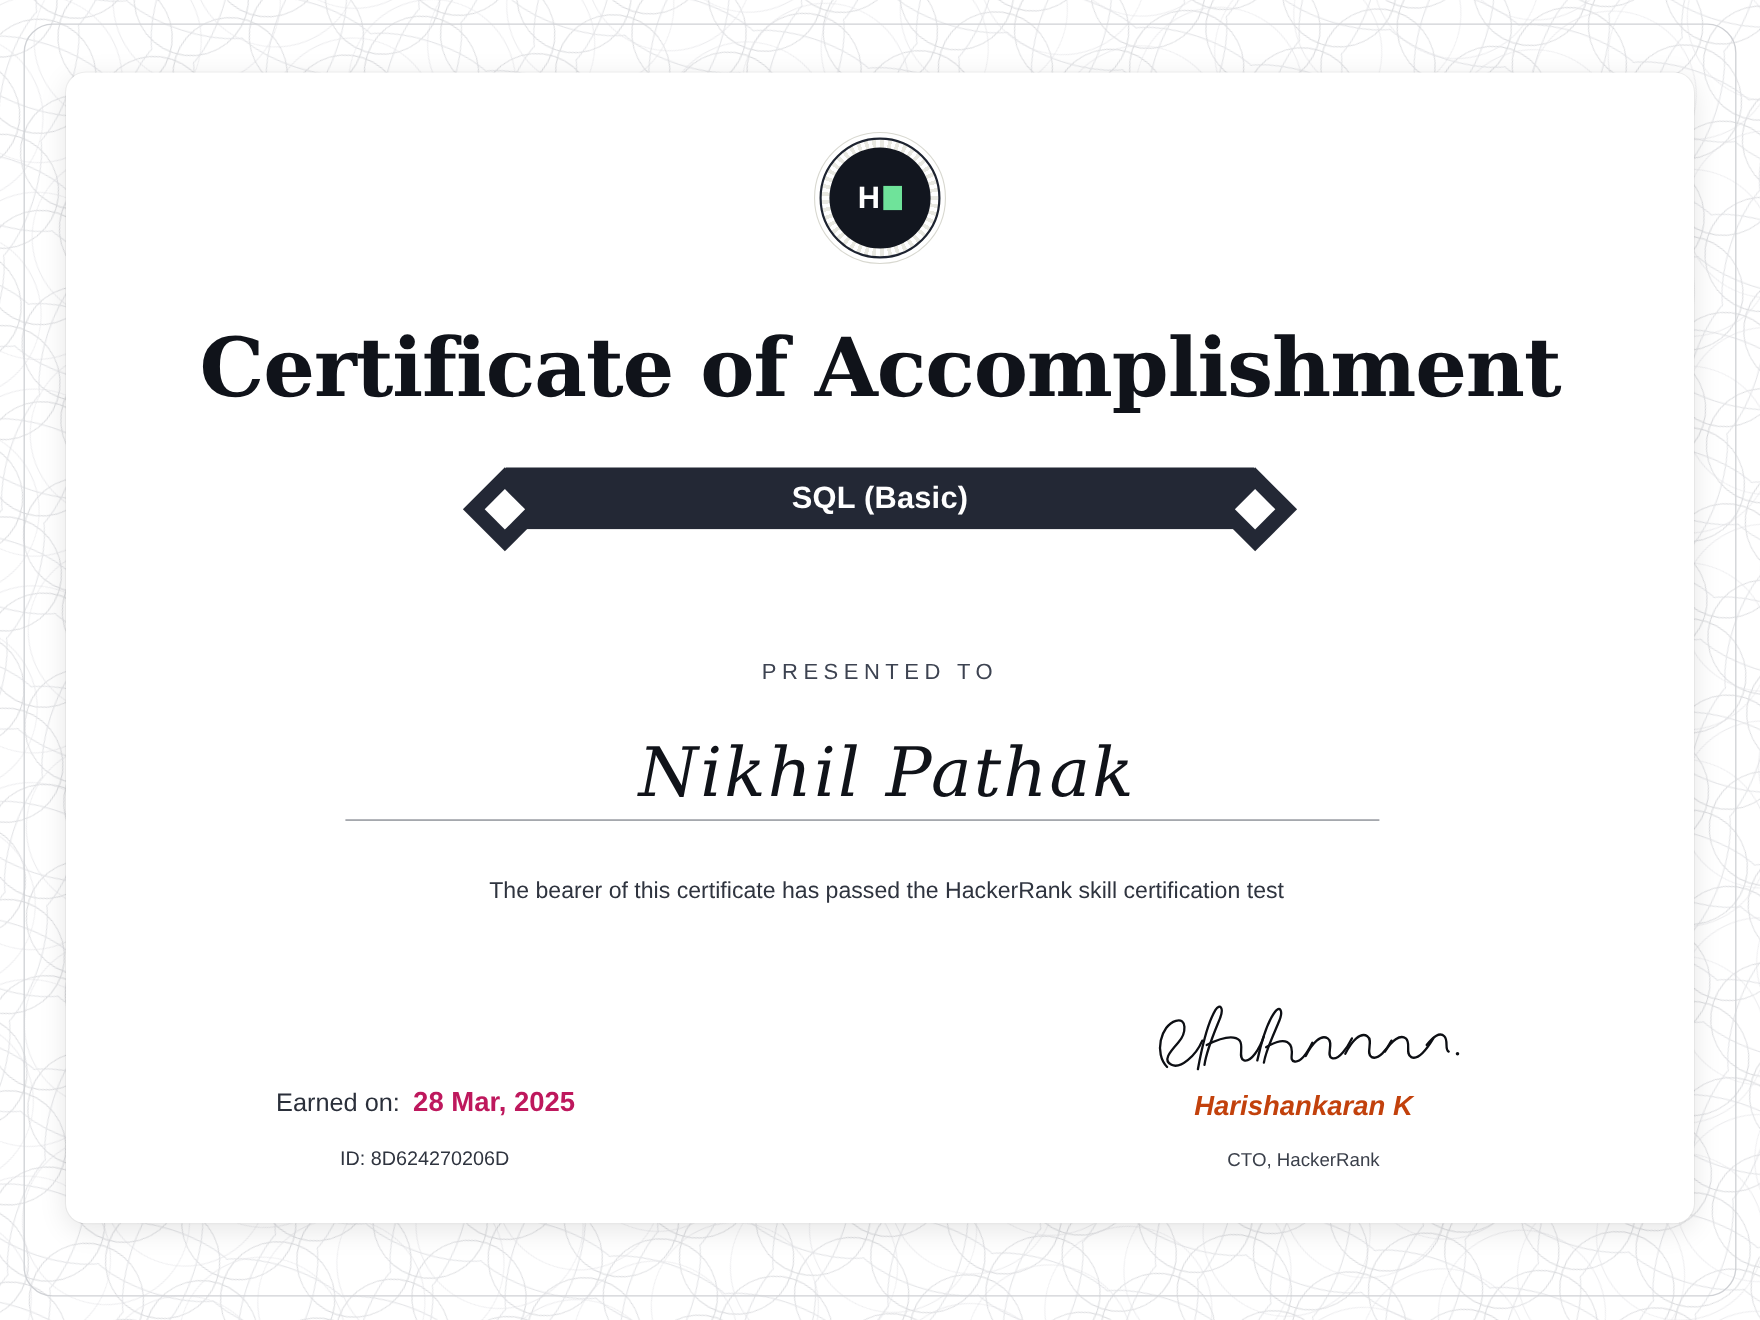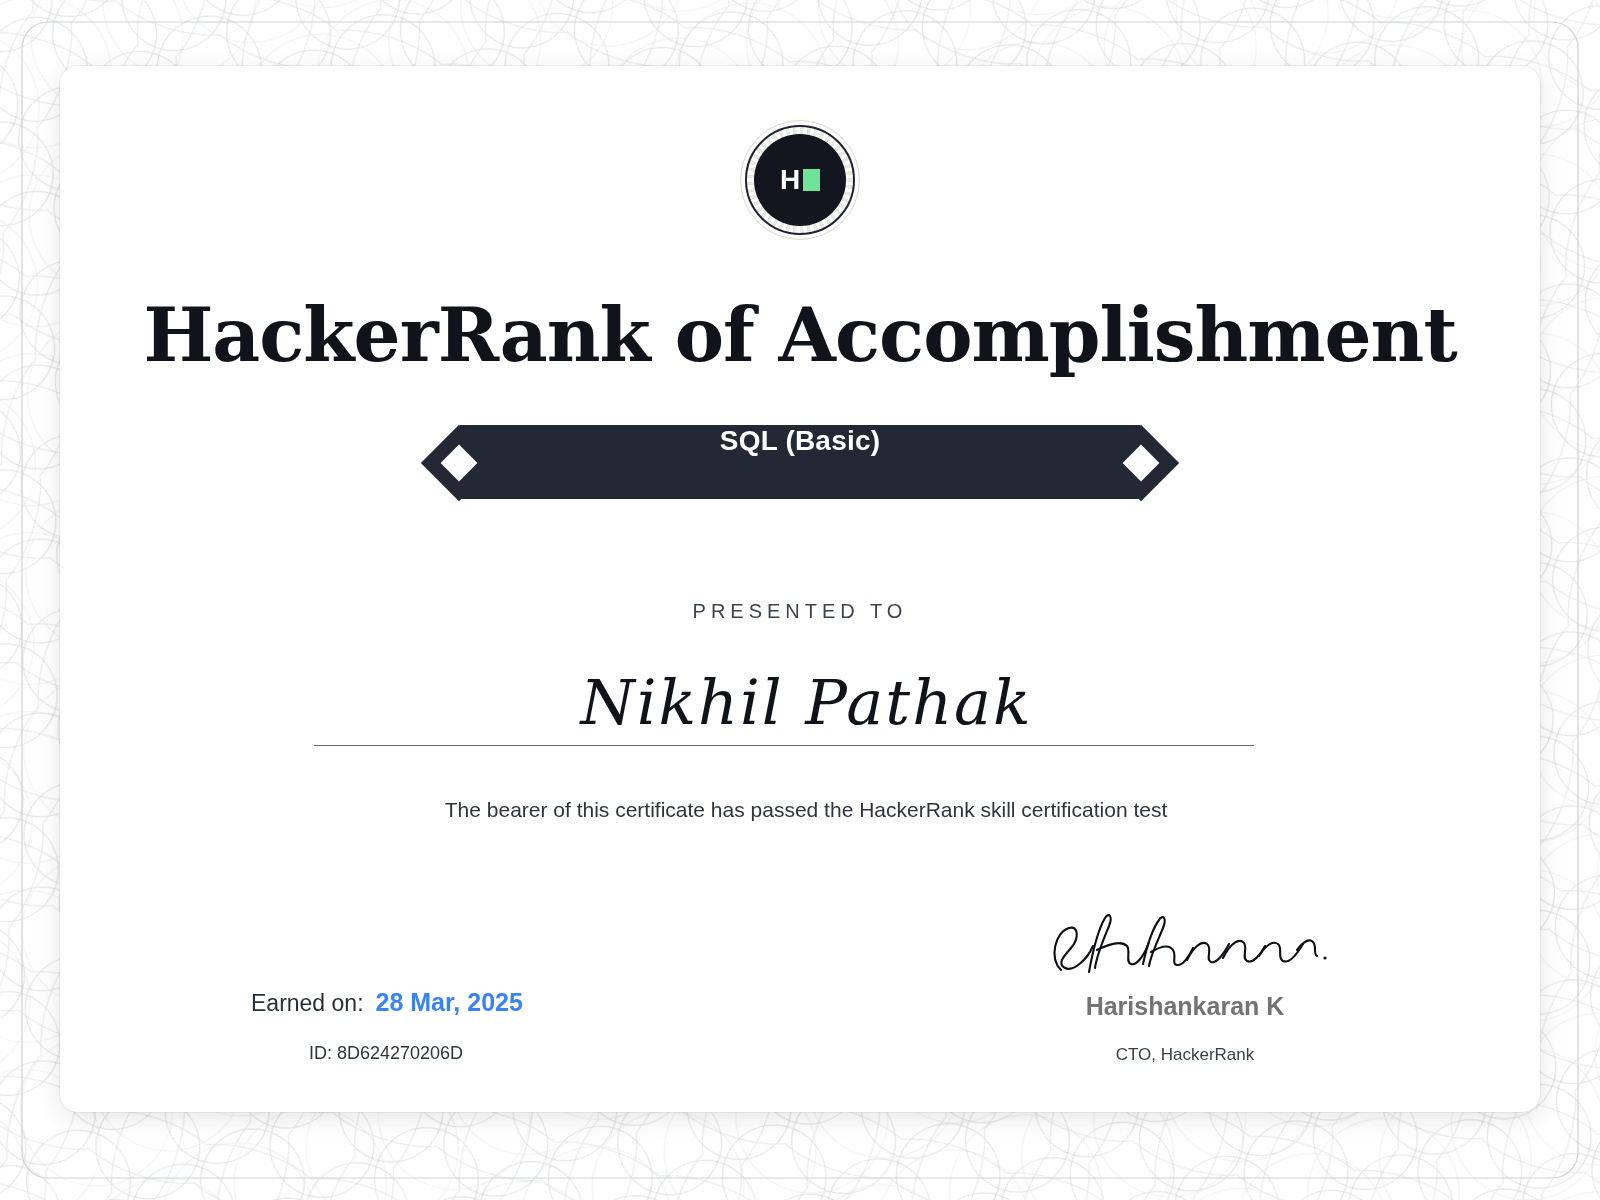--- a/index.html
+++ b/index.html
@@ -110,22 +110,23 @@
     white-space: nowrap;
   }
 
   
   .ribbon {
     position: absolute;
     top: 359px;
     left: 50%;
     transform: translateX(-50%);
     width: 736px;
-    height: 74px;
+    height: 56px;
     display: flex;
+    align-items: center;
     justify-content: center;
   }
   .ribbon-bar {
     position: absolute;
     left: 28px;
     right: 28px;
     top: 0;
     bottom: 0;
     background: #232835;
   }
@@ -212,21 +213,21 @@
     gap: 12px;
     justify-content: center;
   }
   .earned-label {
     font-size: 23px;
     color: #2a2f3a;
   }
   .earned-date {
     font-size: 25px;
     font-weight: bold;
-    color: #3b82f6;
+    color: #be185d;
   }
   .cert-id {
     position: absolute;
     left: 249px;
     top: 977px;
     font-size: 18px;
     color: #2f343f;
   }
 
   .signature-block {
@@ -236,22 +237,23 @@
     width: 330px;
     text-align: center;
   }
   .signature-svg {
     display: block;
     margin: 0 auto 6px auto;
   }
   .signer-name {
     font-size: 25px;
     font-weight: bold;
-    color: #737373;
+    color: #c2410c;
     margin-top: 2px;
+    font-style: italic;
   }
   .signer-title {
     font-size: 17px;
     color: #3a3f4a;
     margin-top: 24px;
   }
 </style>
 </head>
 <body>
 
@@ -286,21 +288,21 @@
       <div class="logo-outer"></div>
       <div class="logo-ring"></div>
       <div class="logo-inner">
         <span class="logo-glyph">
           <span class="logo-h">H</span>
           <span class="logo-square"></span>
         </span>
       </div>
     </div>
 
-    <div class="cert-title">HackerRank of Accomplishment</div>
+    <div class="cert-title">Certificate of Accomplishment</div>
 
     <div class="ribbon">
       <div class="ribbon-diamond left"></div>
       <div class="ribbon-diamond right"></div>
       <div class="ribbon-bar"></div>
       <div class="ribbon-notch left"></div>
       <div class="ribbon-notch right"></div>
       <span class="ribbon-label">SQL (Basic)</span>
     </div>
 

